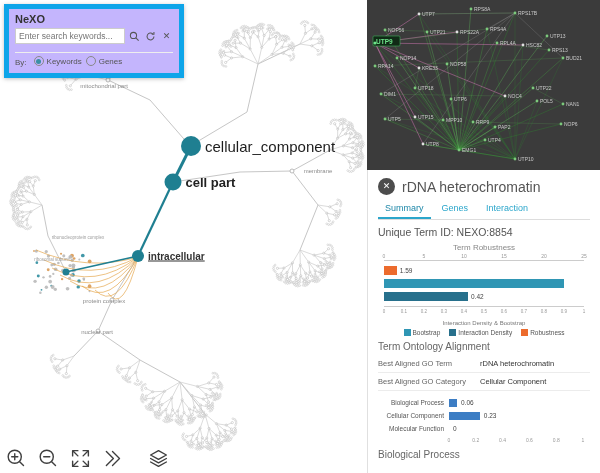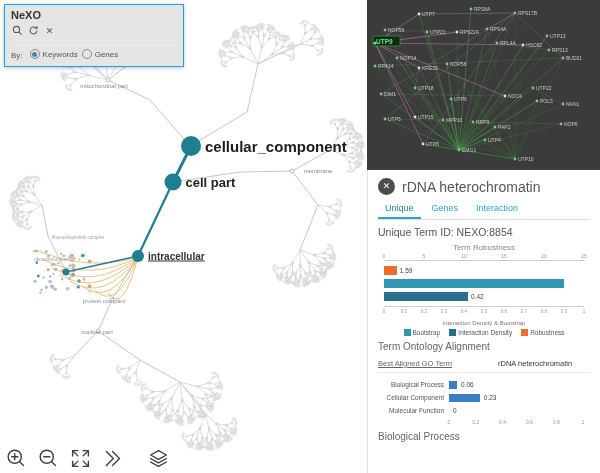--- a/index.html
+++ b/index.html
@@ -4,29 +4,29 @@
 <style>
   html,body{margin:0;padding:0;background:#e8e8e8;}
   #app{position:relative;width:600px;height:473px;background:#fff;overflow:hidden;
        font-family:"Liberation Sans","DejaVu Sans",sans-serif;}
 
   
   #graph-panel{position:absolute;left:0;top:0;width:367px;height:473px;background:#fff;}
   #graph-svg{position:absolute;left:0;top:0;}
   #graph-labels{position:absolute;left:0;top:0;width:367px;height:473px;pointer-events:none;}
   .glabel{position:absolute;white-space:nowrap;}
-  .g-large{font-size:15px;font-weight:700;color:#1d1d1d;transform:translateY(-50%);}
+  .g-large{font-size:15px;font-weight:400;color:#1d1d1d;transform:translateY(-50%);}
   .g-med{font-size:13px;font-weight:600;color:#222;transform:translateY(-50%);}
   .g-small{font-size:10px;font-weight:600;color:#333;transform:translateY(-50%);text-decoration:underline;}
   .g-minor{font-size:6px;color:#8b8b8b;transform:translate(-50%,-50%);}
   .g-tiny{font-size:4.5px;color:#9d9d9d;transform:translate(-50%,-50%);}
 
   
-  #search-panel{position:absolute;left:4px;top:4px;width:180px;background:#e5e5e5;
-    border:1px solid #0ea5e9;box-shadow:0 1px 4px rgba(0,0,0,.25);padding:4px 6px 5px;z-index:5;box-sizing:border-box;}
+  #search-panel{position:absolute;left:4px;top:4px;width:180px;background:#c4b5fd;
+    border:5px solid #0ea5e9;box-shadow:0 1px 4px rgba(0,0,0,.25);padding:4px 6px 5px;z-index:5;box-sizing:border-box;}
   .sp-title{font-size:11px;font-weight:bold;color:#333;margin-bottom:3px;}
   .sp-row{display:flex;align-items:center;gap:3px;}
   #search-input{flex:1;min-width:0;font-size:8.5px;padding:2px 3px;border:1px solid #ccc;color:#444;
     font-family:"Liberation Sans",sans-serif;}
   .sp-icon{width:13px;height:13px;display:inline-flex;align-items:center;justify-content:center;
     color:#555;font-size:9px;cursor:pointer;}
   .sp-row2{display:flex;align-items:center;gap:7px;margin-top:8px;border-top:1px solid #eee;
     padding-top:3px;font-size:8px;color:#555;}
   .radio-opt{display:inline-flex;align-items:center;gap:3px;cursor:pointer;}
   .radio-circ{width:8px;height:8px;border:1px solid #888;border-radius:50%;display:inline-block;position:relative;}
@@ -59,21 +59,21 @@
   .tick-lab{position:absolute;font-size:5px;color:#999;transform:translateX(-50%);}
   .rob-bar{position:absolute;}
   .rob-val{position:absolute;font-size:6.5px;color:#444;}
   #rob-axis-label{font-size:6px;color:#777;text-align:center;margin-top:1px;}
   #rob-legend{display:flex;justify-content:center;gap:9px;font-size:6.5px;color:#555;margin:3px 0 5px;align-items:center;}
   .leg-item{display:inline-flex;align-items:center;gap:2px;}
   .leg-sq{width:7px;height:7px;display:inline-block;}
   #goa-heading{font-size:10px;color:#666;margin:3px 0 3px;}
   #goa-table{font-size:7.5px;color:#333;margin-bottom:5px;}
   .trow{display:flex;border-bottom:1px solid #ececec;padding:4px 0;}
-  .trow .tl{width:120px;color:#666;flex:0 0 auto;text-decoration:underline;}
+  .trow .tl{width:102px;color:#666;flex:0 0 auto;}
   .gorow{display:flex;align-items:center;height:13px;}
   .golabel{width:66px;text-align:right;font-size:6.5px;color:#555;padding-right:5px;flex:0 0 auto;}
   .gobarwrap{position:relative;flex:1;height:8px;}
   .gobar{position:absolute;left:0;top:0;height:8px;}
   .goval{position:absolute;top:0;font-size:6.5px;color:#444;line-height:8px;}
   #goa-axis{position:relative;height:9px;margin-left:71px;font-size:5px;color:#999;}
   #bp-heading{font-size:10px;color:#666;margin-top:5px;}
 </style>
 </head>
 <body>
@@ -1850,20 +1850,21 @@
         <div class="glabel g-minor" style="left: 318px; top: 171px;">membrane</div>
         <div class="glabel g-minor" style="left: 104px; top: 301px;">protein complex</div>
         <div class="glabel g-minor" style="left: 97px; top: 332px;">nuclear part</div>
         <div class="glabel g-tiny" style="left: 78px; top: 237px;">ribonucleoprotein complex</div>
         <div class="glabel g-tiny" style="left: 52px; top: 259px;">ribosomal subunit</div>
       </div>
 
     <div id="search-panel">
       <div class="sp-title">NeXO</div>
       <div class="sp-row">
+        <input id="search-input" placeholder="Enter search keywords..." style="">
         <span class="sp-icon">
           <svg width="11" height="11" viewBox="0 0 16 16">
               <circle cx="6.5" cy="6.5" r="4.5" fill="none" stroke="#555" stroke-width="1.5"></circle>
               <line x1="10" y1="10" x2="14" y2="14" stroke="#555" stroke-width="1.5"></line>
             </svg>
         </span>
         <span class="sp-icon">
           <svg width="11" height="11" viewBox="0 0 16 16">
               <path d="M13 8a5 5 0 1 1-1.7-3.8" fill="none" stroke="#555" stroke-width="1.5"></path>
               <path d="M13 1.5v3.2h-3.2" fill="none" stroke="#555" stroke-width="1.5"></path>
@@ -2074,21 +2075,21 @@
         <text x="151" y="161" font-size="5" fill="#c9c9c9" font-family="Liberation Sans, sans-serif">UTP10</text>
       </svg>
   </div>
 
   <div id="detail-panel">
     <div id="detail-header">
       <span id="close-btn">✕</span>
       <span id="detail-title">rDNA heterochromatin</span>
     </div>
     <div id="tabs">
-        <span class="tab active">Unique</span>
+        <span class="tab active">Summary</span>
         <span class="tab">Genes</span>
         <span class="tab">Interaction</span>
       </div>
     <div id="term-id">Unique Term ID: NEXO:8854</div>
     <div id="rob-heading">Term Robustness</div>
     <div id="rob-chart">
         <span class="tick-lab" style="left: 6px; top: 0px;">0</span>
         <span class="tick-lab" style="left: 46px; top: 0px;">5</span>
         <span class="tick-lab" style="left: 86px; top: 0px;">10</span>
         <span class="tick-lab" style="left: 126px; top: 0px;">15</span>
@@ -2127,20 +2128,24 @@
           <span class="leg-sq" style="background: rgb(236, 107, 45);"></span>
           <span>Robustness</span>
         </span>
       </div>
     <div id="goa-heading">Term Ontology Alignment</div>
     <div id="goa-table">
         <div class="trow">
           <span class="tl">Best Aligned GO Term</span>
           <span class="tv">rDNA heterochromatin</span>
         </div>
+        <div class="trow">
+          <span class="tl">Best Aligned GO Category</span>
+          <span class="tv">Cellular Component</span>
+        </div>
       </div>
     <div id="goa-chart">
         <div class="gorow">
           <span class="golabel">Biological Process</span>
           <span class="gobarwrap">
             <span class="gobar" style="width: 8.04px; background: rgb(60, 125, 196);"></span>
             <span class="goval" style="left: 12.04px;">0.06</span>
           </span>
         </div>
         <div class="gorow">

